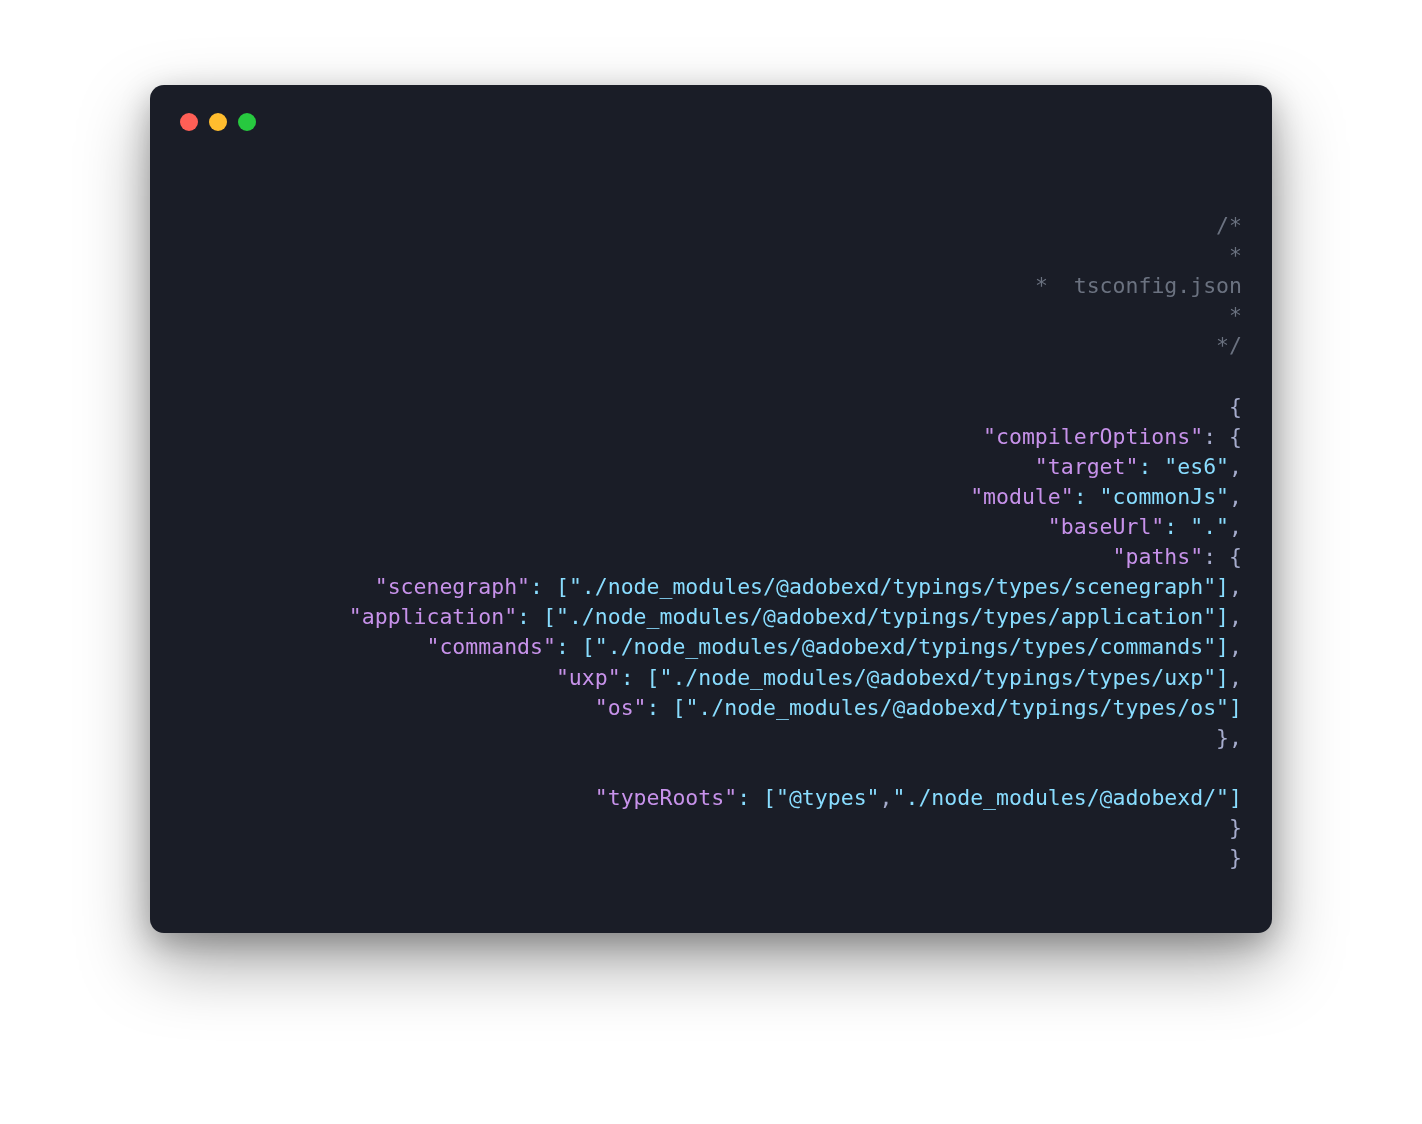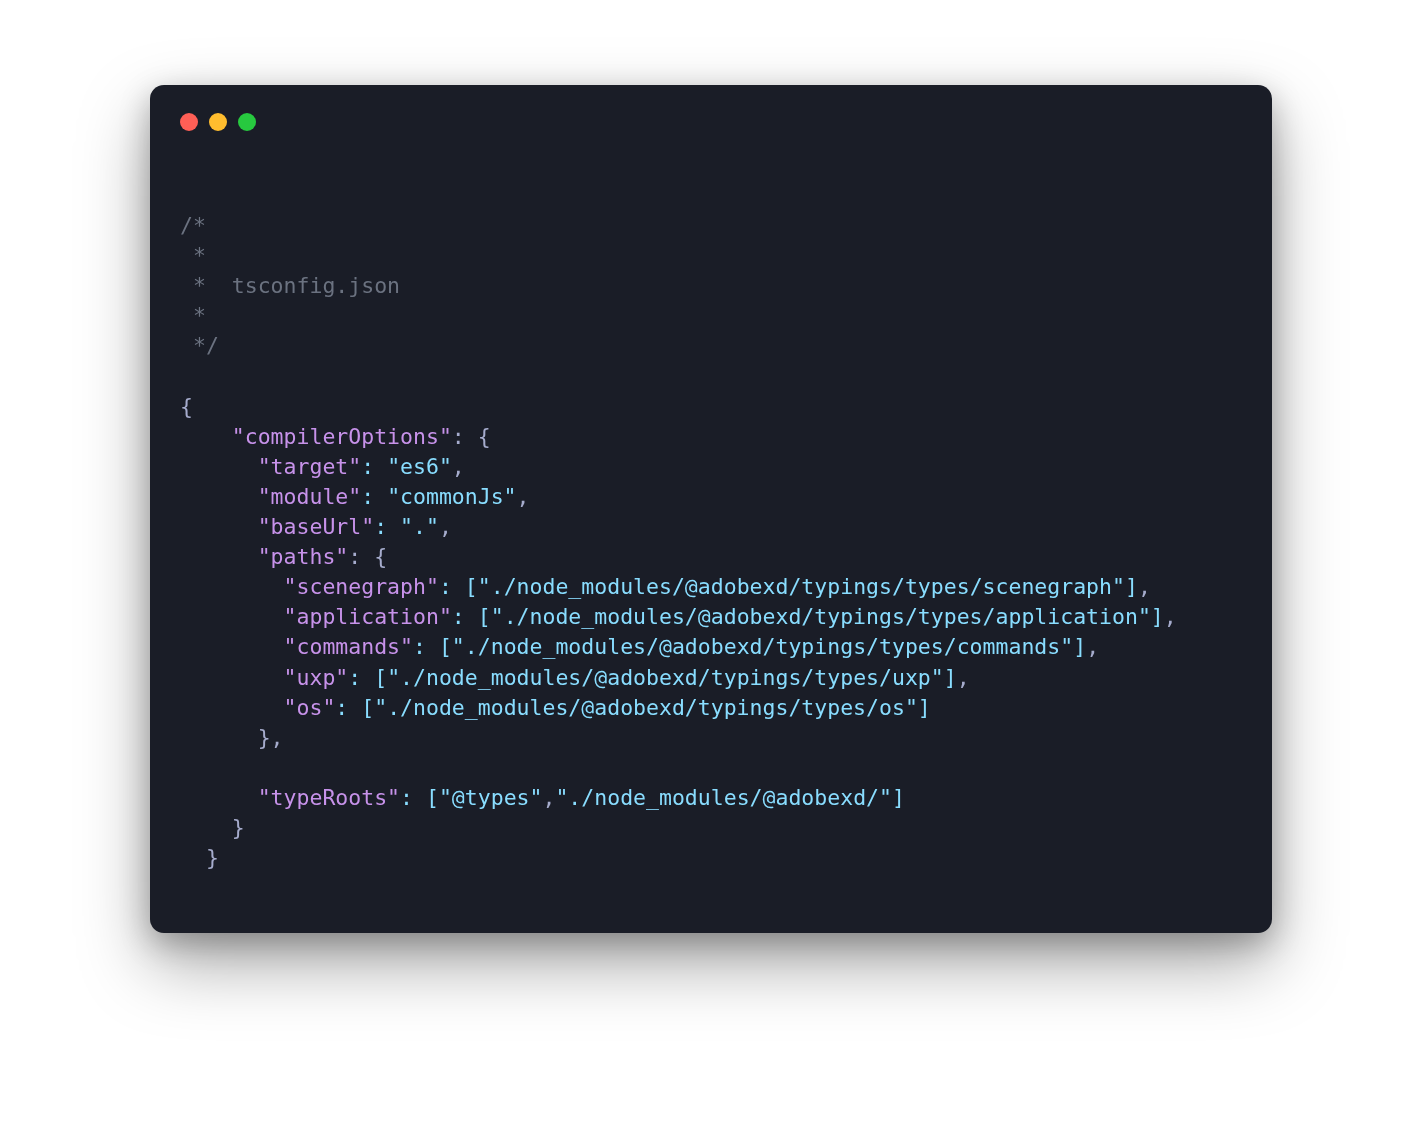--- a/index.html
+++ b/index.html
@@ -40,20 +40,21 @@
   .dot.red { background: #ff5f56; }
   .dot.yellow { background: #ffbd2e; }
   .dot.green { background: #27c93f; }
 
   .code {
     font-size: 21.5px;
     line-height: 1.4;
     padding: 0 30px;
     white-space: pre;
     color: #cfd2dc;
+    text-align: right;
   }
 
   .c-comment { color: #6b7280; }
   .c-punc { color: #a6accd; }
   .c-key { color: #c792ea; }
   .c-string { color: #89ddff; }
   .c-bracket { color: #89ddff; }
   .c-colon { color: #89ddff; }
 </style>
 </head>

